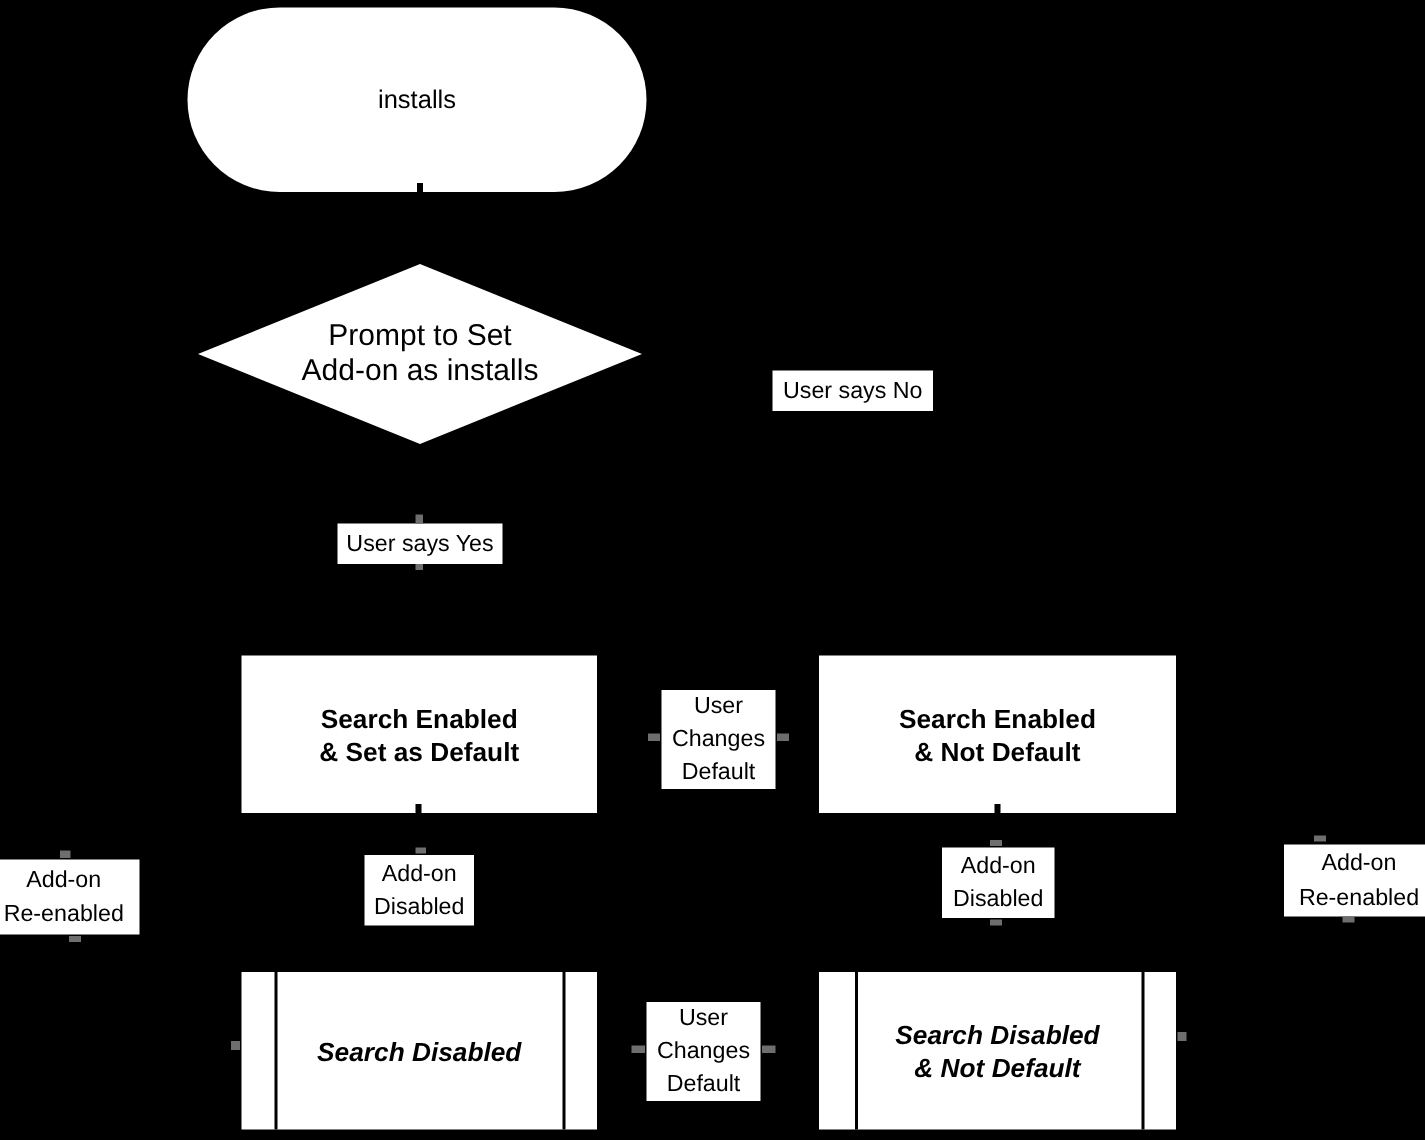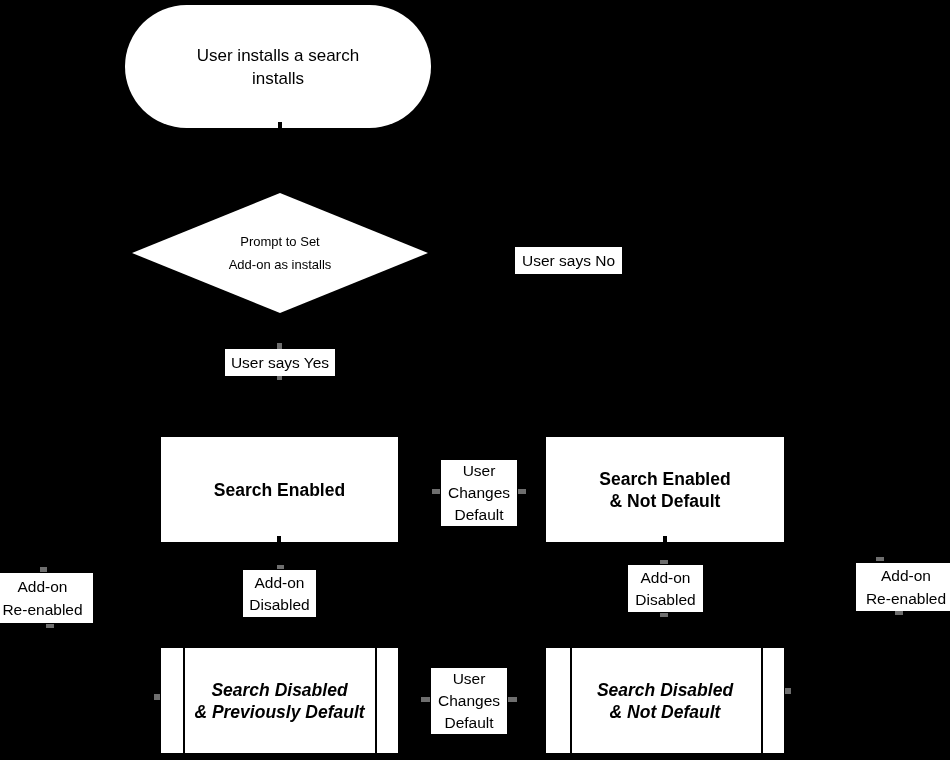--- a/index.html
+++ b/index.html
@@ -8,21 +8,21 @@
     background:var(--bg,#000);
     font-family:"Liberation Sans",sans-serif;
   }
   .node{
     position:absolute;background:var(--fill,#fff);color:var(--ink,#000);
     display:flex;flex-direction:column;align-items:center;justify-content:center;
     text-align:center;
   }
   .node .line{display:block;}
   #start{left:125px;top:5px;width:306px;height:123px;border-radius:62px;font-size:17px;line-height:23px;}
-  #prompt{left:132px;top:193px;width:296px;height:120px;font-size:13px;line-height:23px;
+  #prompt{left:132px;top:176px;width:296px;height:120px;font-size:20px;line-height:23px;
     clip-path:polygon(50% 0,100% 50%,50% 100%,0 50%);}
   #enabled-default{left:161px;top:437px;width:237px;height:105px;font-weight:bold;font-size:17.5px;line-height:22px;}
   #enabled-not-default{left:546px;top:437px;width:238px;height:105px;font-weight:bold;font-size:17.5px;line-height:22px;}
   #disabled-prev{left:161px;top:648px;width:237px;height:105px;font-weight:bold;font-style:italic;font-size:17.5px;line-height:22px;}
   #disabled-not{left:546px;top:648px;width:238px;height:105px;font-weight:bold;font-style:italic;font-size:17.5px;line-height:22px;}
   .inner-line{position:absolute;top:0;bottom:0;width:2px;background:var(--ink,#000);}
   #disabled-prev .inner-line.l{left:22px}
   #disabled-prev .inner-line.r{right:21px}
   #disabled-not .inner-line.l{left:24px}
   #disabled-not .inner-line.r{right:21px}
@@ -42,43 +42,42 @@
   .stub{position:absolute;}
   .stub.dark{background:#000;}
   .stub.gray{background:#6e6e6e;}
 </style>
 </head>
 <body>
 
 <div id="canvas">
 
   <div class="node" id="start">
-    <span class="line">User installs a search</span>
     <span class="line">installs</span>
   </div>
 
   <div class="node" id="prompt">
     <span class="line">Prompt to Set</span>
     <span class="line">Add-on as installs</span>
   </div>
 
   <div class="node" id="enabled-default">
     <span class="line">Search Enabled</span>
+    <span class="line">&amp; Set as Default</span>
   </div>
 
   <div class="node" id="enabled-not-default">
     <span class="line">Search Enabled</span>
     <span class="line">&amp; Not Default</span>
   </div>
 
   <div class="node" id="disabled-prev">
     <span class="inner-line l"></span>
     <span class="inner-line r"></span>
     <span class="line">Search Disabled</span>
-    <span class="line">&amp; Previously Default</span>
   </div>
 
   <div class="node" id="disabled-not">
     <span class="inner-line l"></span>
     <span class="inner-line r"></span>
     <span class="line">Search Disabled</span>
     <span class="line">&amp; Not Default</span>
   </div>
 
   <div class="edge-label" id="lbl-yes">

